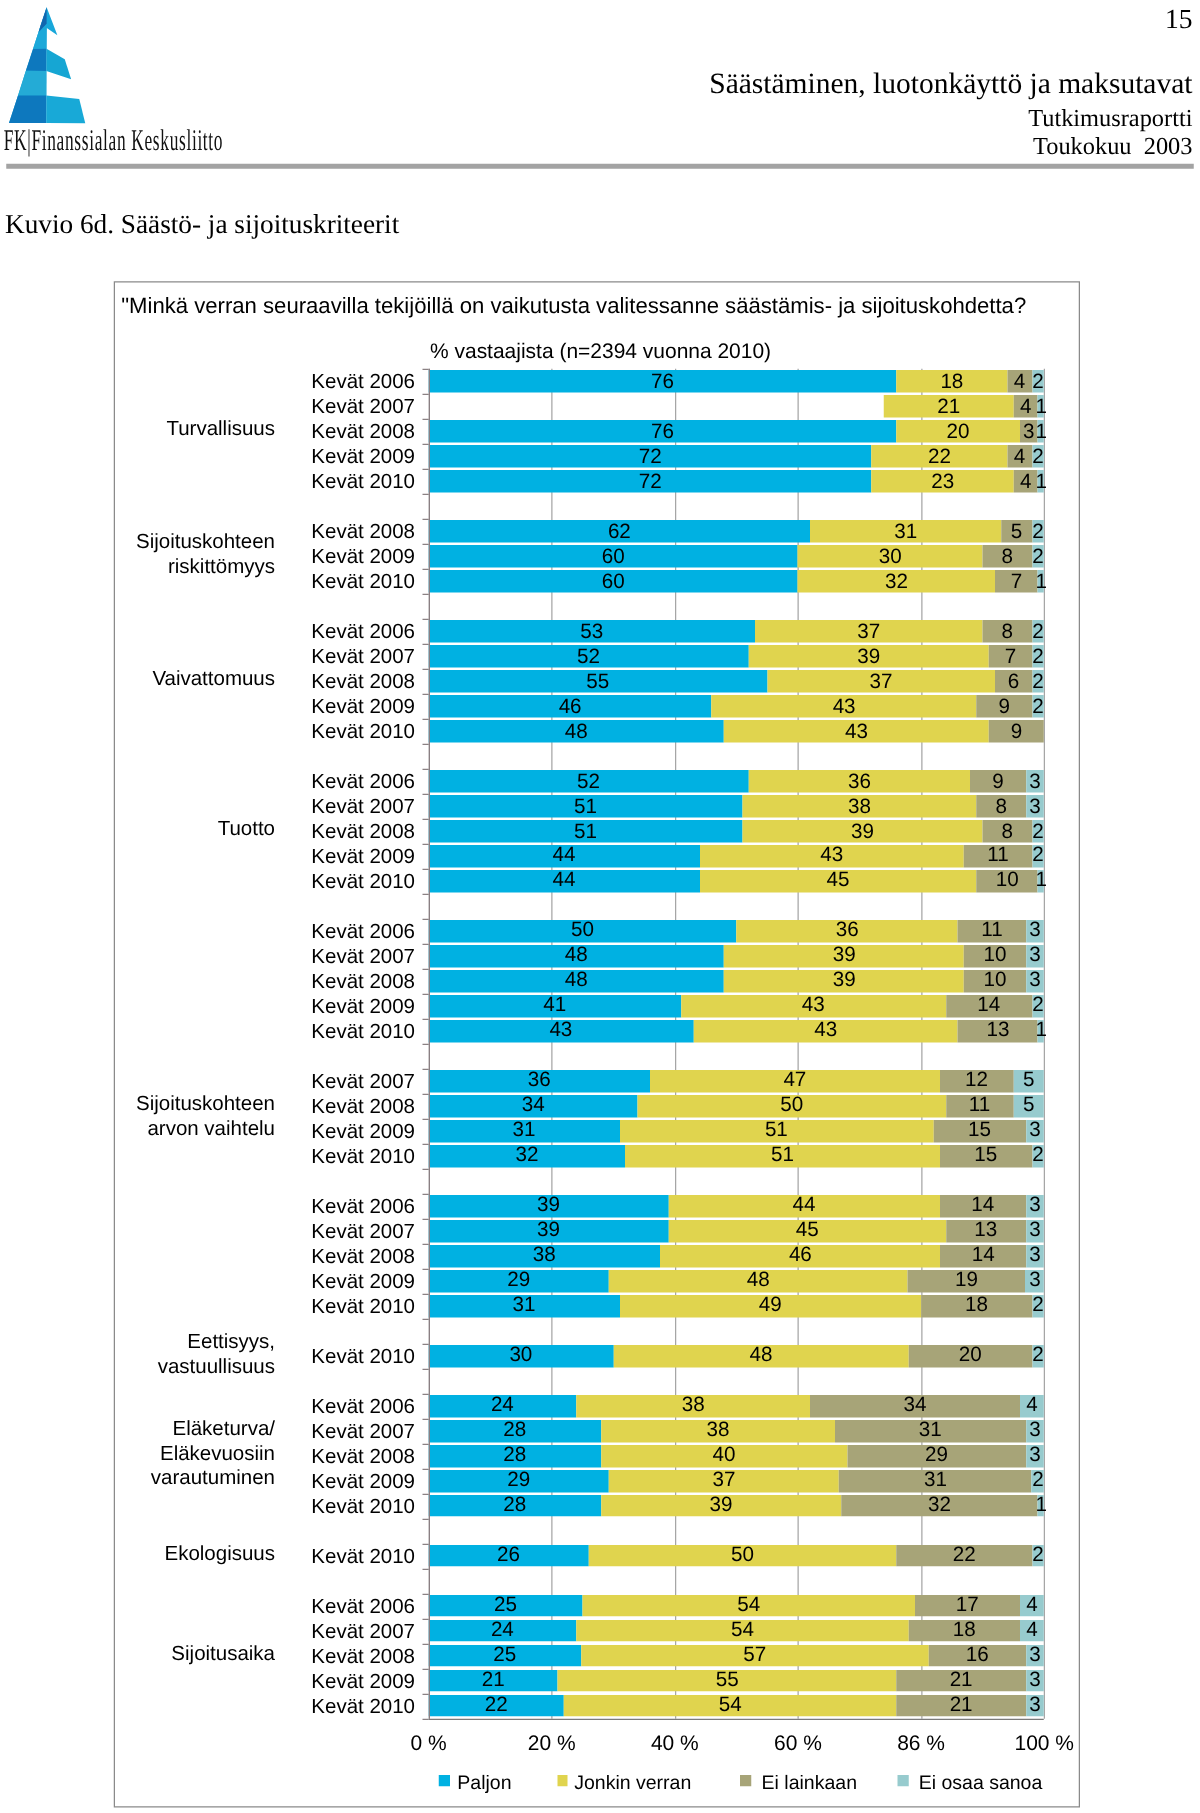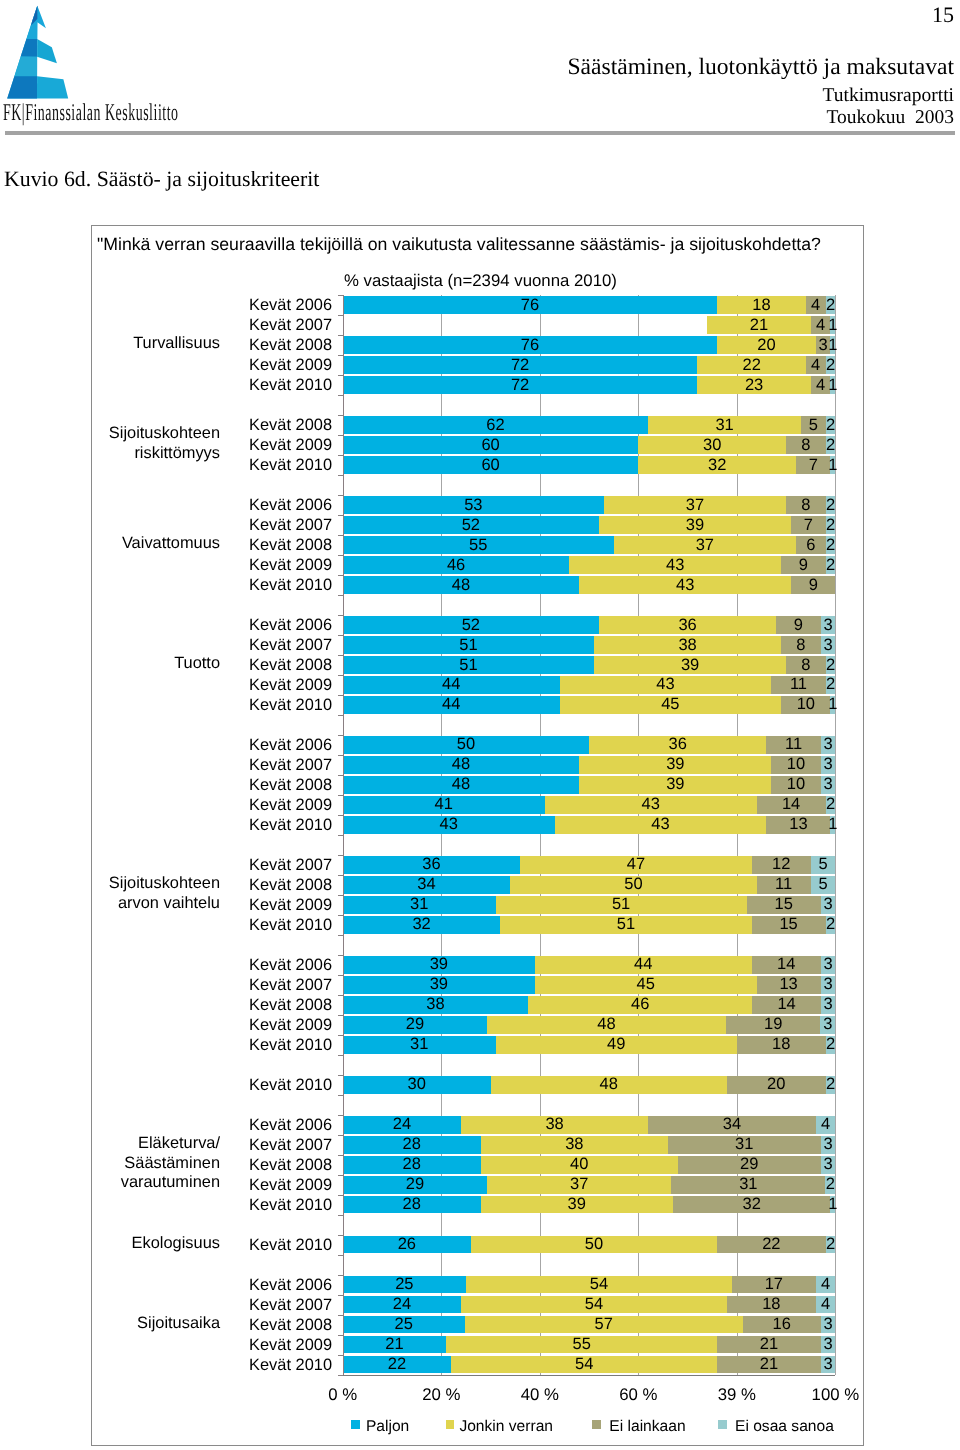--- a/index.html
+++ b/index.html
@@ -625,20 +625,24 @@
           <span class="segv" style="top:-0.70px">48</span>
         </div>
         <div class="seg" style="left:635.03px;width:98.52px;background:#A7A478">
           <span class="segv" style="top:-0.70px">20</span>
         </div>
         <div class="seg" style="left:733.55px;width:9.85px;background:#97CBCE">
           <span class="segv" style="top:-0.70px">2</span>
         </div>
       </div>
       <div class="ytick" style="left:245.80px;top:868.76px"></div>
+      <div class="glab" style="left:-92.00px;width:220px;top:837.96px;line-height:19.6px">
+        <span>Eettisyys,</span>
+        <span>vastuullisuus</span>
+      </div>
       <div class="ytick" style="left:245.80px;top:888.74px"></div>
       <div class="ylab" style="left:40.00px;width:200px;top:889.74px">Kevät 2006</div>
       <div class="bar" style="left:0;top:889.94px;height:17.6px;width:773px">
         <div class="seg" style="left:250.80px;width:118.22px;background:#00B1E2">
           <span class="segv" style="top:-0.70px">24</span>
         </div>
         <div class="seg" style="left:369.02px;width:187.19px;background:#E0D44E">
           <span class="segv" style="top:-0.70px">38</span>
         </div>
         <div class="seg" style="left:556.21px;width:167.48px;background:#A7A478">
@@ -708,21 +712,21 @@
         <div class="seg" style="left:580.84px;width:157.63px;background:#A7A478">
           <span class="segv" style="top:-0.70px">32</span>
         </div>
         <div class="seg" style="left:738.47px;width:4.93px;background:#97CBCE">
           <span class="segv" style="top:-0.70px">1</span>
         </div>
       </div>
       <div class="ytick" style="left:245.80px;top:988.69px"></div>
       <div class="glab" style="left:-92.00px;width:220px;top:908.12px;line-height:19.6px">
         <span>Eläketurva/</span>
-        <span>Säästäminen</span>
+        <span>Eläkevuosiin</span>
         <span>varautuminen</span>
       </div>
       <div class="ytick" style="left:245.80px;top:1008.68px"></div>
       <div class="ylab" style="left:40.00px;width:200px;top:1009.68px">Kevät 2010</div>
       <div class="bar" style="left:0;top:1009.87px;height:17.6px;width:773px">
         <div class="seg" style="left:250.80px;width:128.08px;background:#00B1E2">
           <span class="segv" style="top:-0.70px">26</span>
         </div>
         <div class="seg" style="left:378.88px;width:246.30px;background:#E0D44E">
           <span class="segv" style="top:-0.70px">50</span>
@@ -821,21 +825,21 @@
       <div class="ytick" style="left:245.80px;top:1148.60px"></div>
       <div class="glab" style="left:-92.00px;width:220px;top:1087.63px;line-height:19.6px">
         <span>Sijoitusaika</span>
       </div>
       <div id="yaxis" style="left:250.80px;top:69.20px;height:1079.40px"></div>
       <div id="xaxis" style="left:250.80px;top:1148.60px;width:492.60px"></div>
       <div class="xlab" style="left:210.80px;top:1159.10px">0 %</div>
       <div class="xlab" style="left:309.32px;top:1159.10px">20 %</div>
       <div class="xlab" style="left:407.84px;top:1159.10px">40 %</div>
       <div class="xlab" style="left:506.36px;top:1159.10px">60 %</div>
-      <div class="xlab" style="left:604.88px;top:1159.10px">39 %</div>
+      <div class="xlab" style="left:604.88px;top:1159.10px">86 %</div>
       <div class="xlab" style="left:703.40px;top:1159.10px">100 %</div>
       <div class="legend-swatch" style="left:259.20px;top:1194.40px;background:#00B1E2"></div>
       <div class="legend-item" style="left:273.90px;top:1191.80px">Paljon</div>
       <div class="legend-swatch" style="left:353.50px;top:1194.40px;background:#E0D44E"></div>
       <div class="legend-item" style="left:367.40px;top:1191.80px">Jonkin verran</div>
       <div class="legend-swatch" style="left:500.00px;top:1194.40px;background:#A7A478"></div>
       <div class="legend-item" style="left:517.30px;top:1191.80px">Ei lainkaan</div>
       <div class="legend-swatch" style="left:626.20px;top:1194.40px;background:#97CBCE"></div>
       <div class="legend-item" style="left:643.00px;top:1191.80px">Ei osaa sanoa</div>
     </div>

